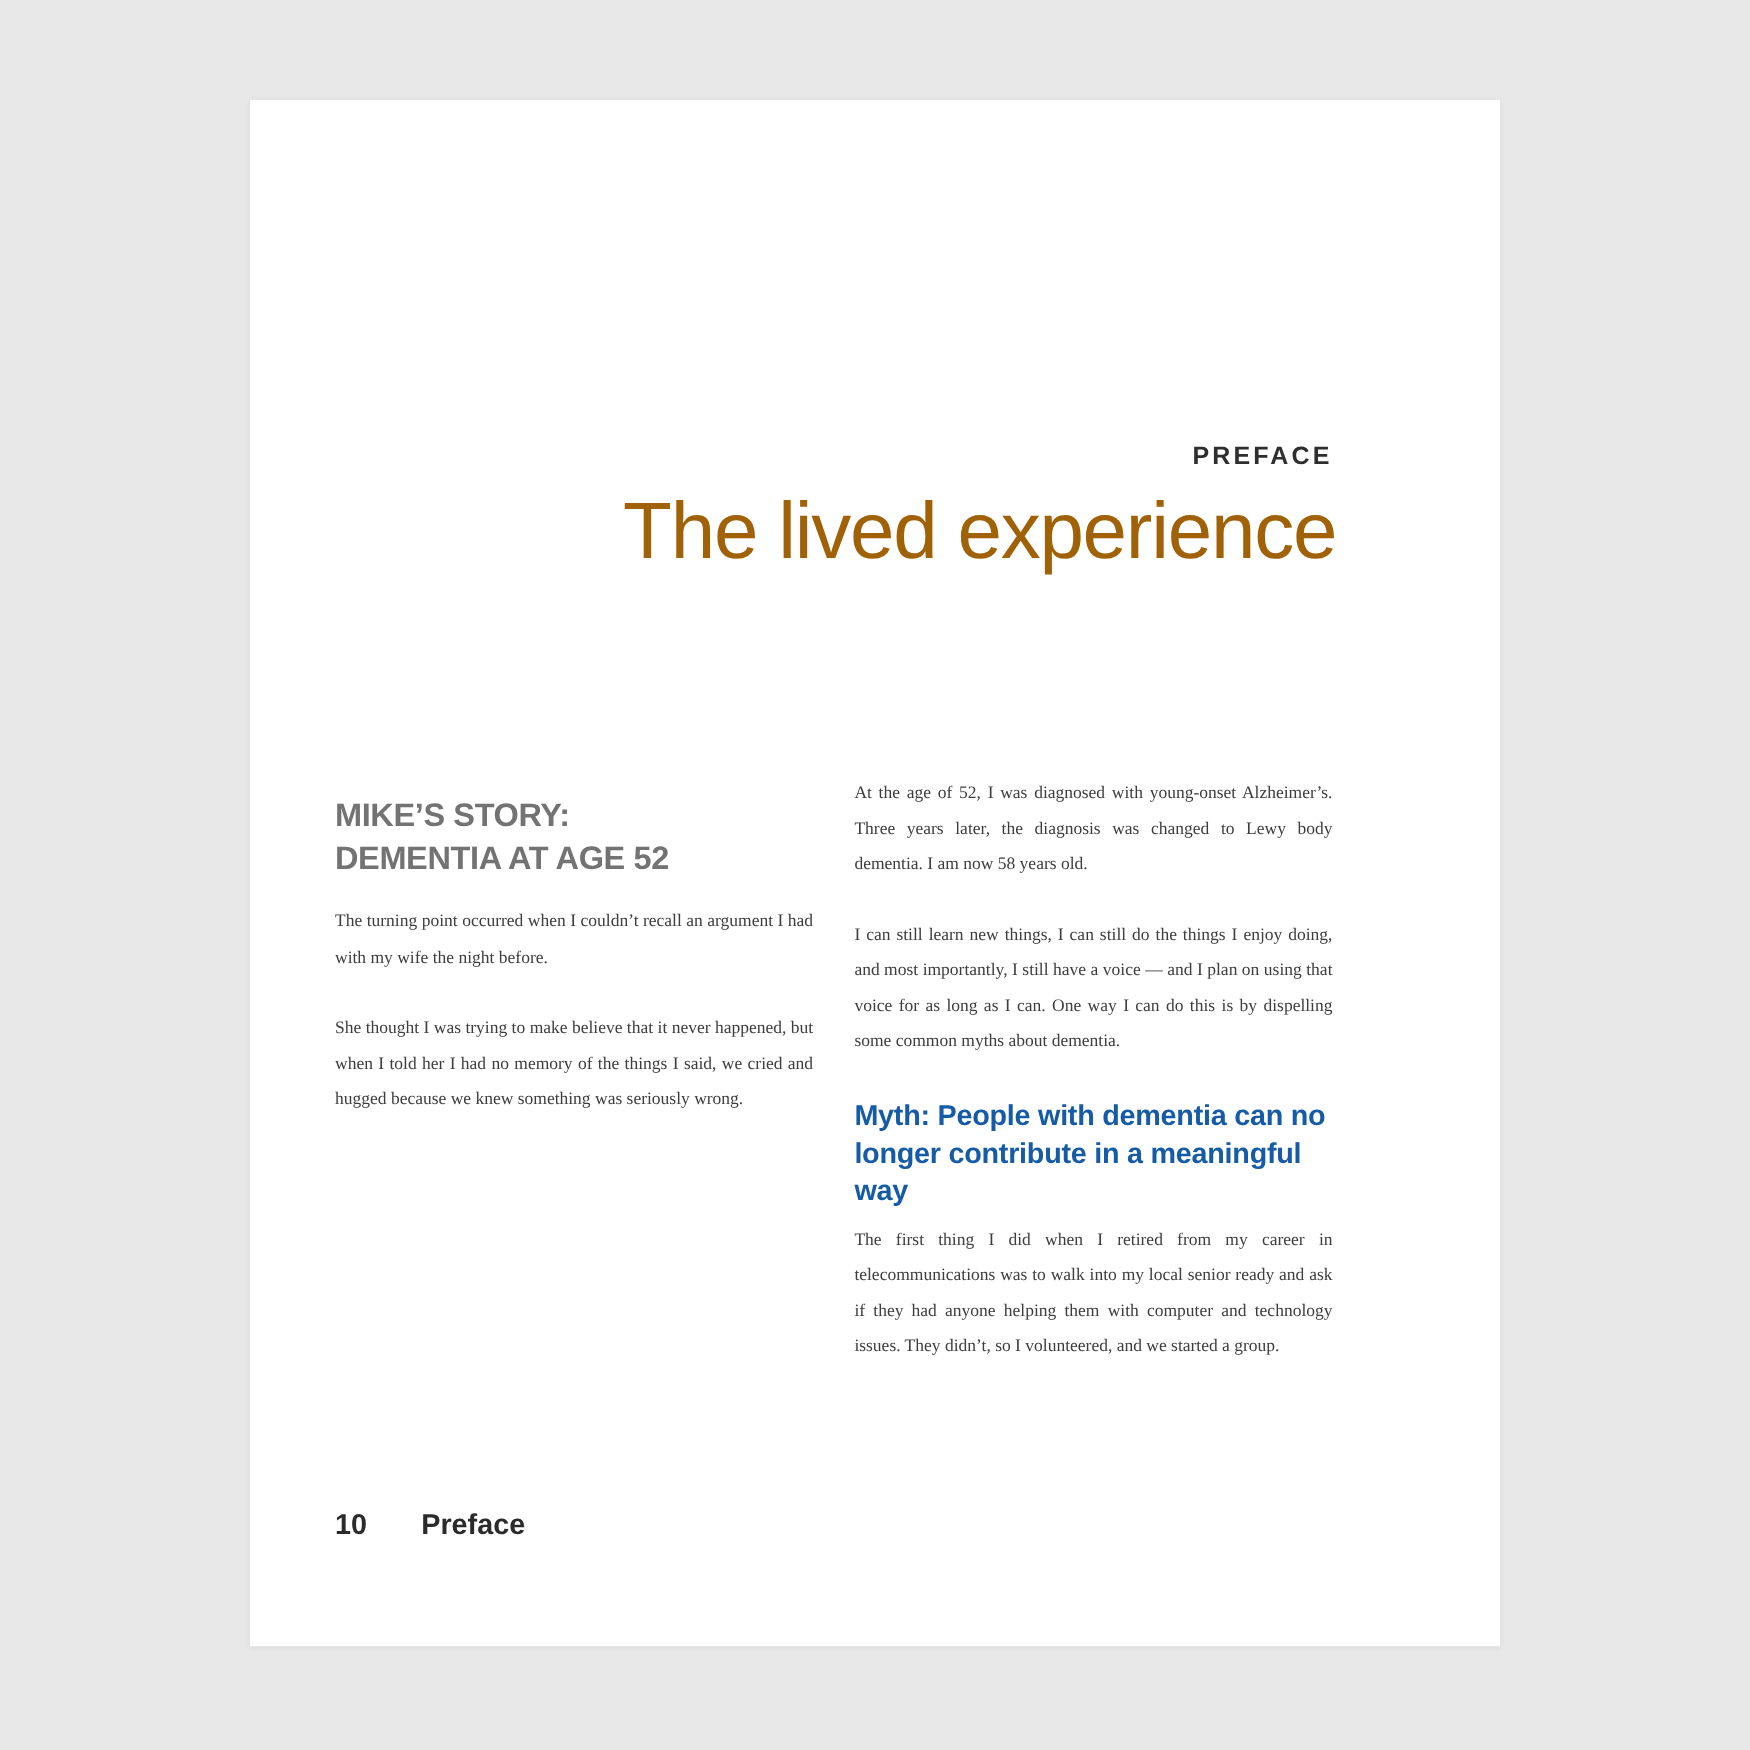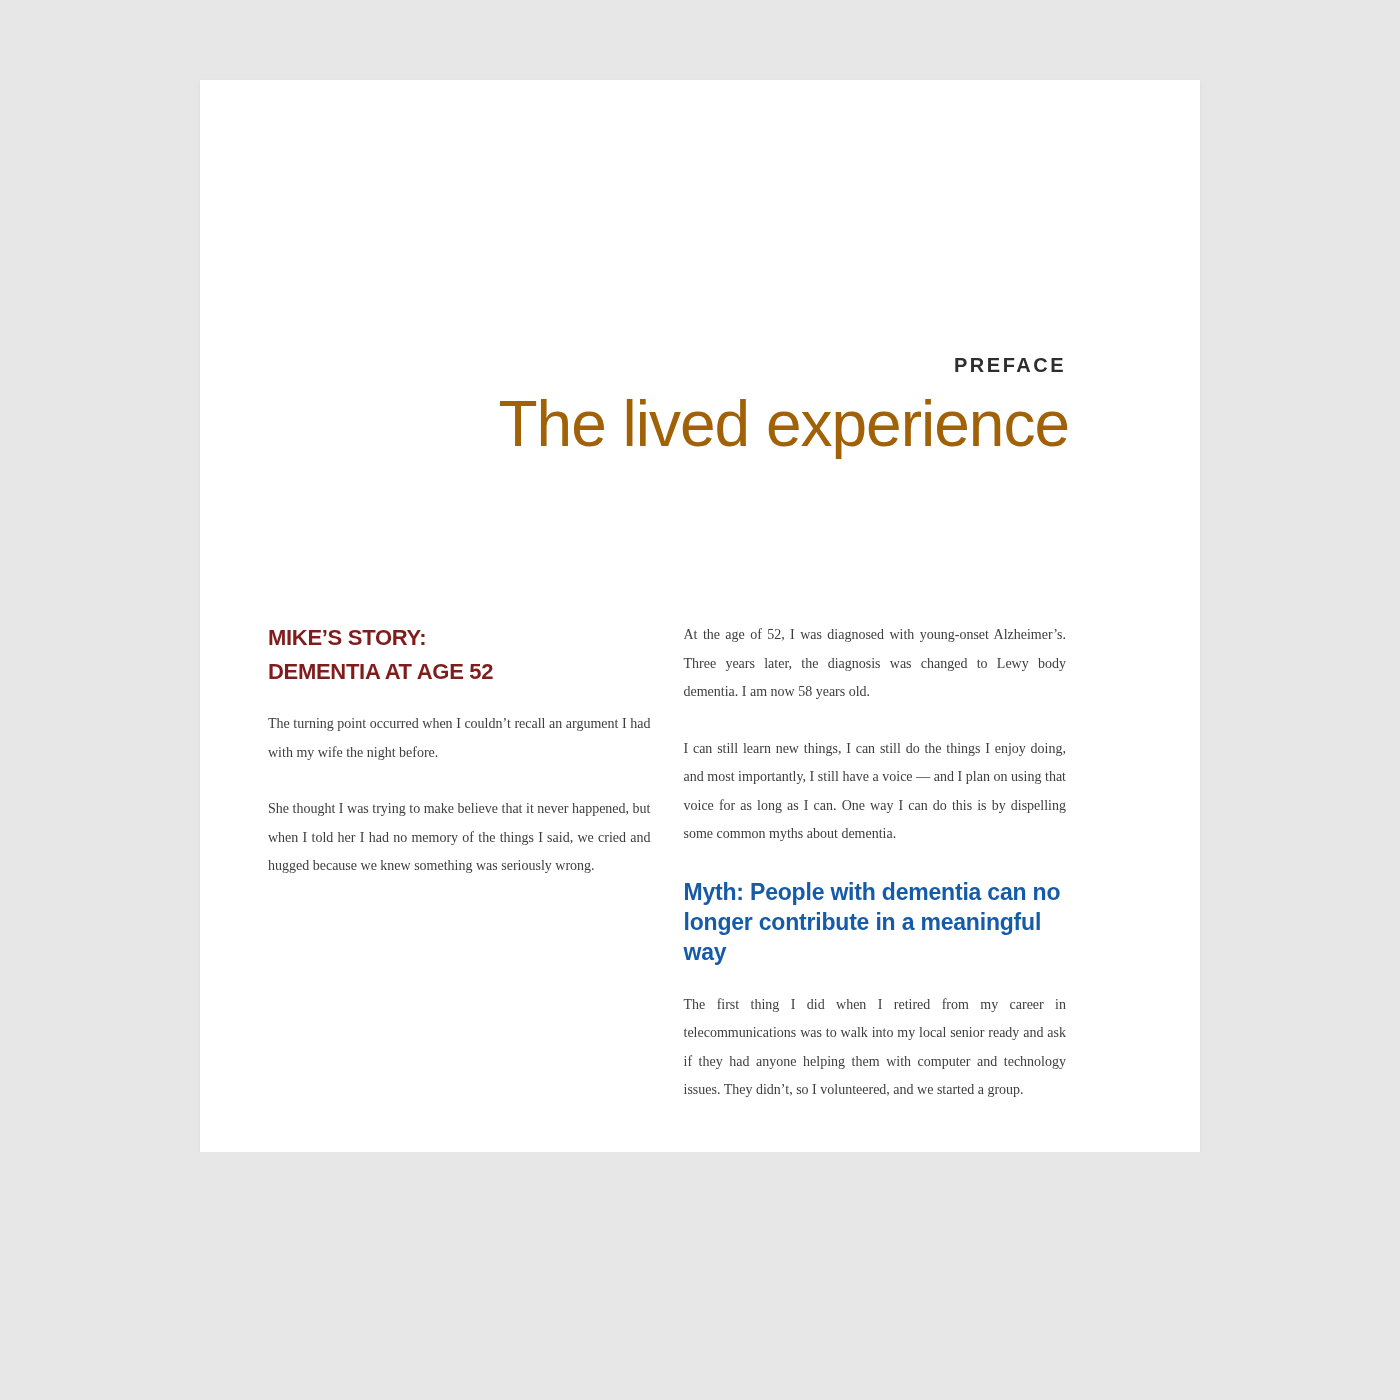--- a/index.html
+++ b/index.html
@@ -6,21 +6,21 @@
     margin: 0;
     padding: 0;
     width: 1400px;
     height: 1400px;
     background: #e7e7e7;
     font-family: "Liberation Sans", sans-serif;
   }
   .canvas {
     position: relative;
     width: 1400px;
-    height: 1152px;
+    height: 1400px;
     overflow: hidden;
     text-decoration: underline;
   }
   .paper {
     position: absolute;
     left: 200px;
     top: 80px;
     width: 1000px;
     height: 1237px;
     background: #ffffff;
@@ -56,34 +56,34 @@
     display: flex;
     gap: 33px;
   }
   .col {
     flex: 1 1 0;
     min-width: 0;
   }
   .story-heading {
     font-family: "Liberation Sans", sans-serif;
     font-weight: bold;
-    font-size: 22px;
+    font-size: 26px;
     line-height: 34px;
     letter-spacing: -0.3px;
-    color: #7f1d1d;
-    margin: 0 0 21px 0;
+    color: #737373;
+    margin: 14px 0 21px 0;
   }
   .myth-heading {
     font-family: "Liberation Sans", sans-serif;
     font-weight: bold;
     font-size: 23px;
     line-height: 30px;
     letter-spacing: -0.2px;
     color: #165ba8;
-    margin: 0 0 24px 0;
+    margin: 0 0 12px 0;
   }
   .body-par {
     font-family: "Liberation Serif", "DejaVu Serif", serif;
     font-size: 14px;
     line-height: 28.5px;
     color: #3d3d3d;
     text-align: justify;
     margin: 0 0 28px 0;
   }
   .page-footer {

